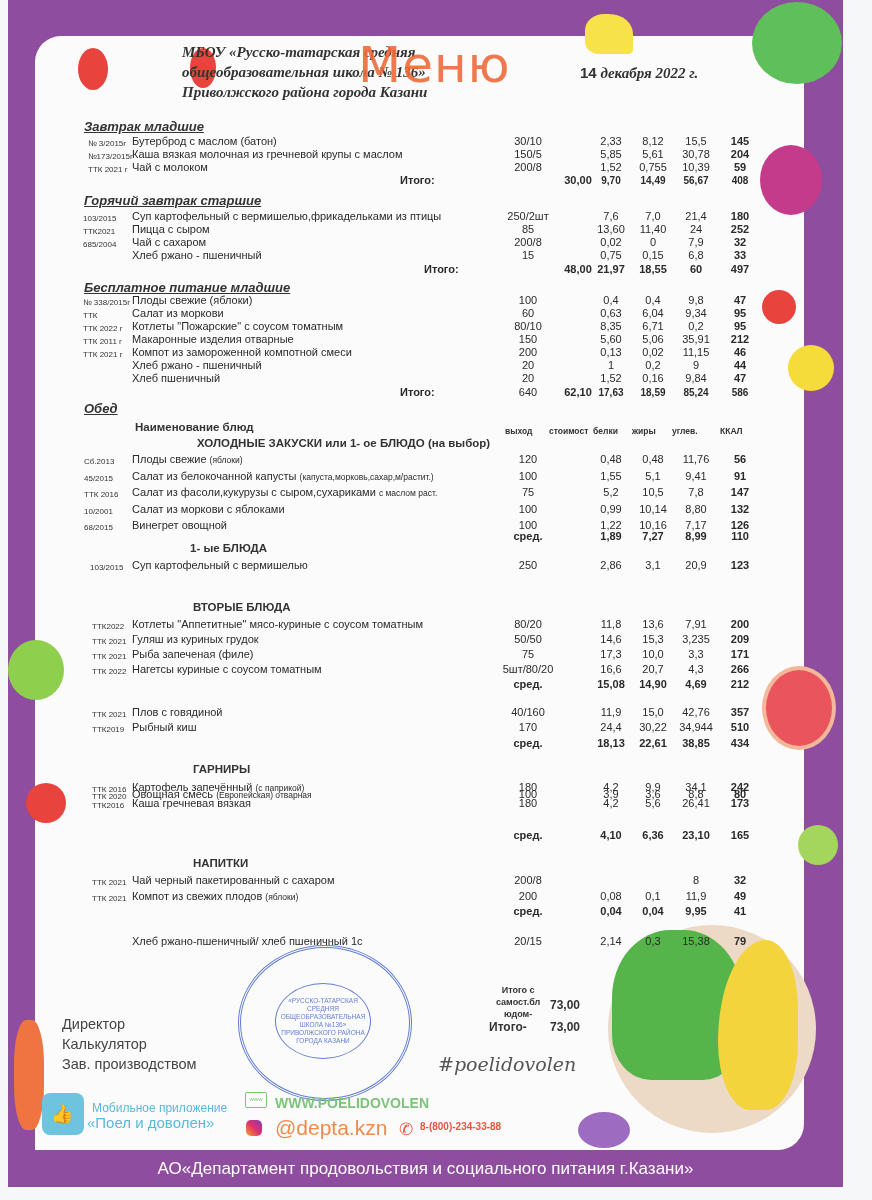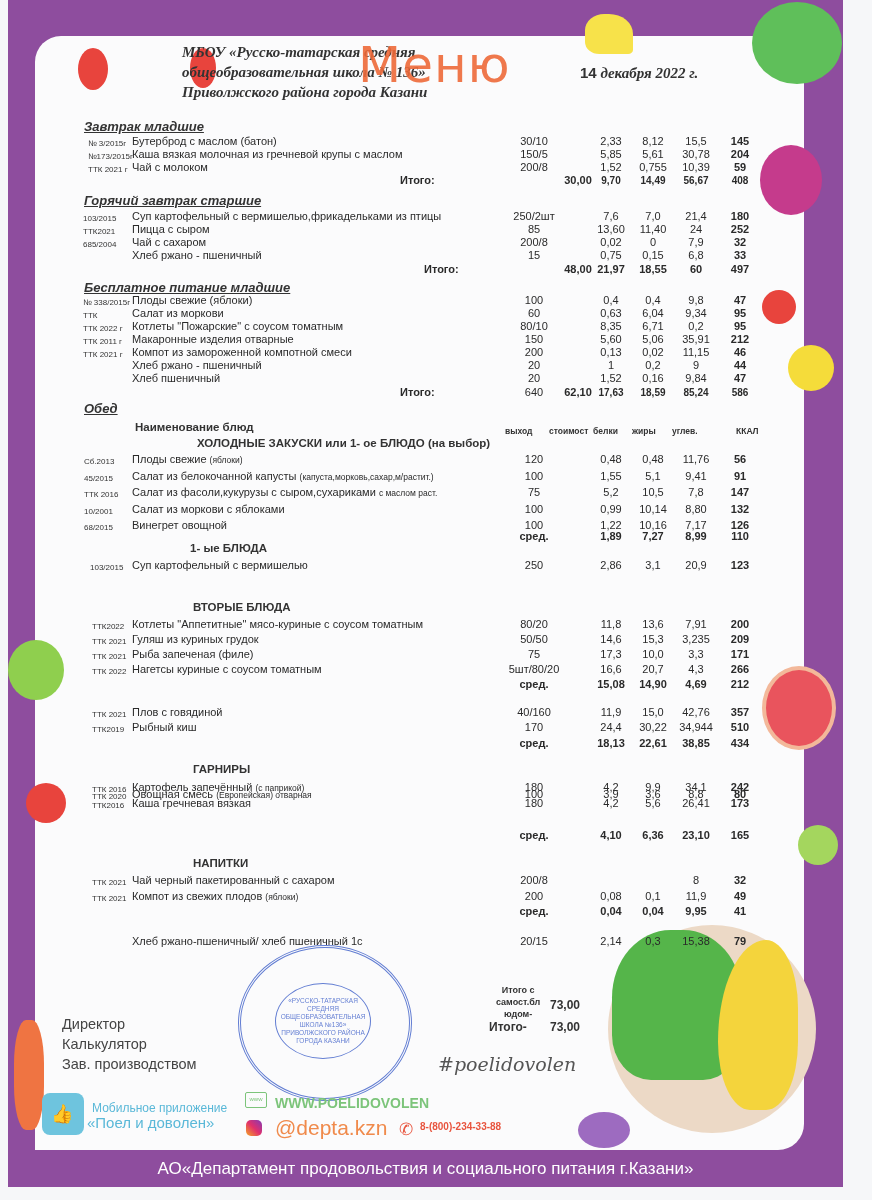--- a/index.html
+++ b/index.html
@@ -45,21 +45,21 @@
     font-size: 13px; color: #333;
   }
   .row {
     position: absolute; left: 78px; width: 720px; height: 13px;
     font-size: 11px; line-height: 13px; white-space: nowrap;
   }
   .row span { position: absolute; top: 0; }
   .code { font-size: 8px; color: #333; }
   .name { left: 54px; }
   .name small { font-size: 8.5px; }
-  .c-out { left: 420px; width: 60px; text-align: center; margin-left: 6px; }
+  .c-out { left: 420px; width: 60px; text-align: center; }
   .c-cost { left: 470px; width: 60px; text-align: center; }
   .c-b { left: 508px; width: 50px; text-align: center; }
   .c-f { left: 550px; width: 50px; text-align: center; }
   .c-c { left: 593px; width: 50px; text-align: center; }
   .c-k { left: 637px; width: 50px; text-align: center; font-weight: bold; }
   .tot { font-weight: bold; }
   .tot .small-b { font-size: 10px; }
   .subhead {
     position: absolute; font-weight: bold; font-size: 11.5px; color: #333;
   }
@@ -296,21 +296,21 @@
       <span class="c-c small-b">85,24</span>
       <span class="c-k small-b">586</span>
     </div>
     <div class="sec-title" style="top:401px">Обед</div>
     <div class="subhead" style="top:421px;left:135px">Наименование  блюд</div>
     <div class="colhead" style="left:505px">выход</div>
     <div class="colhead" style="left:549px">стоимост</div>
     <div class="colhead" style="left:593px">белки</div>
     <div class="colhead" style="left:632px">жиры</div>
     <div class="colhead" style="left:672px">углев.</div>
-    <div class="colhead" style="left:736px">ККАЛ</div>
+    <div class="colhead" style="left:720px">ККАЛ</div>
     <div class="subhead" style="top:437px;left:197px">ХОЛОДНЫЕ  ЗАКУСКИ  или 1- ое БЛЮДО (на выбор)</div>
     <div class="row" style="top:453px">
       <span class="code" style="left:6px;top:2px">Сб.2013</span>
       <span class="name" style="left:54px"><span style="position:static">Плоды свежие</span> <small>(яблоки)</small></span>
       <span class="c-out">120</span>
       <span class="c-b">0,48</span>
       <span class="c-f">0,48</span>
       <span class="c-c">11,76</span>
       <span class="c-k">56</span>
     </div>

